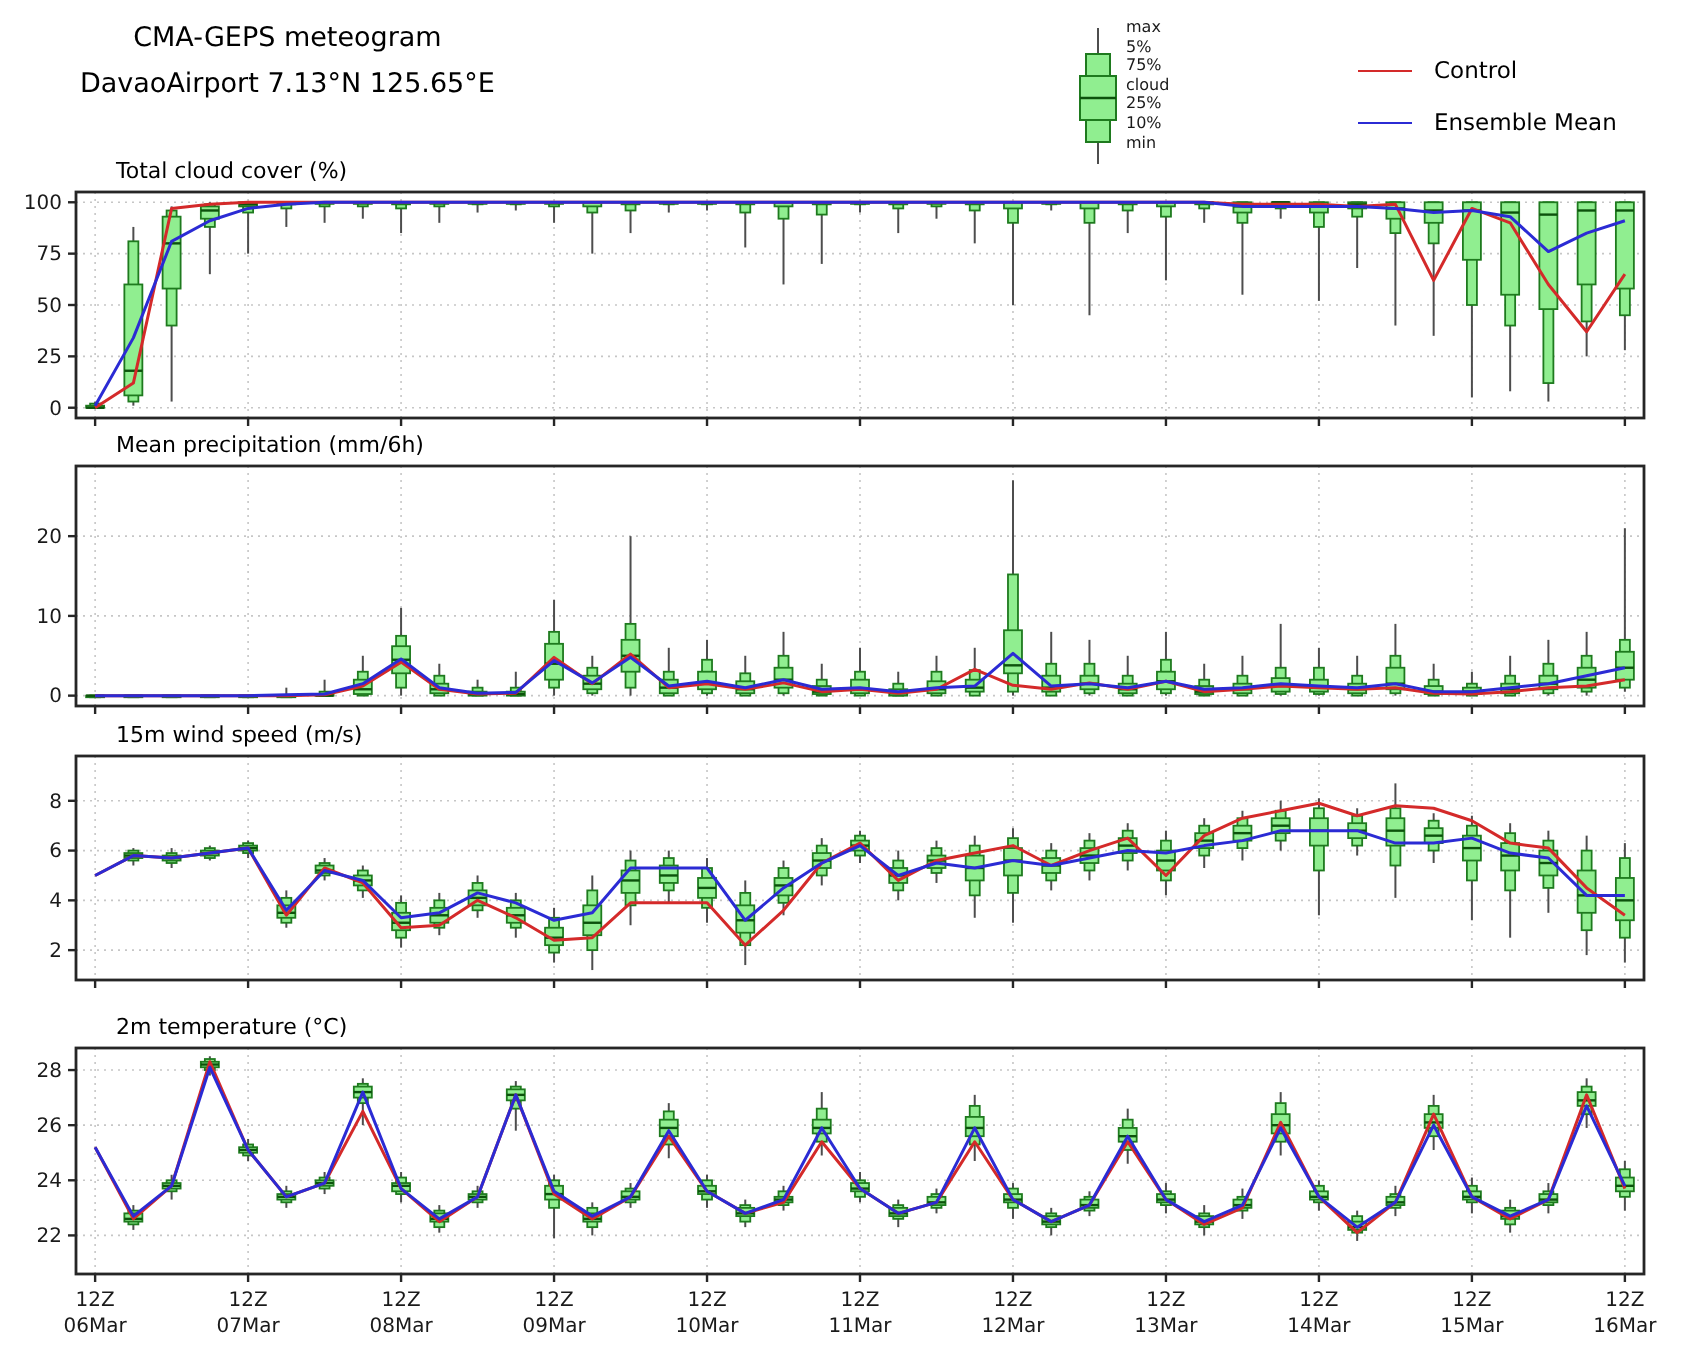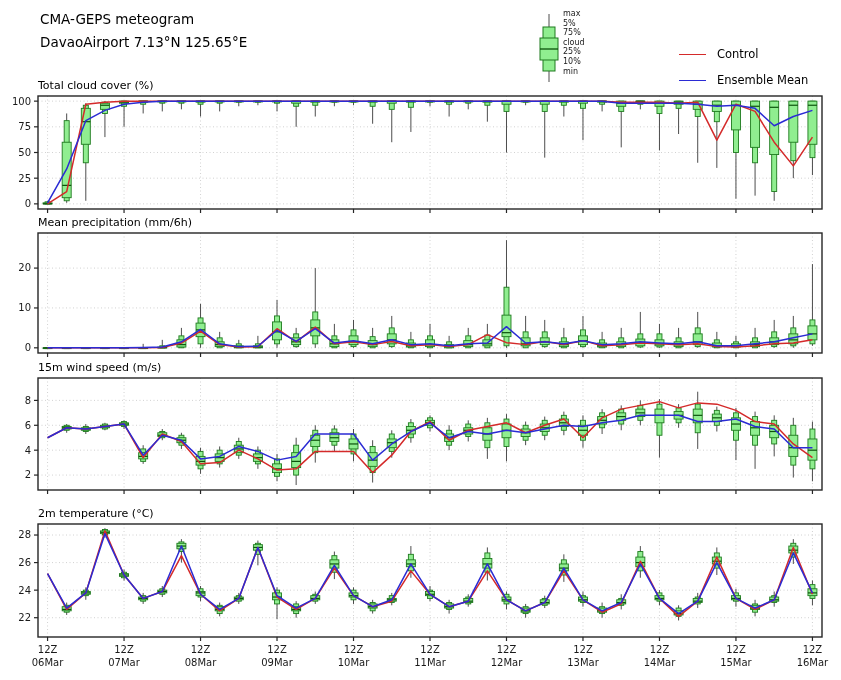--- a/index.html
+++ b/index.html
@@ -1,22 +1,22 @@
 <!DOCTYPE html>
 <html><head>
 <meta charset="utf-8">
 <style>
   html,body{margin:0;padding:0;background:#ffffff;}
   body{width:841px;height:680px;position:relative;font-family:"DejaVu Sans","Liberation Sans",sans-serif;color:#000;}
   #chart-svg{position:absolute;left:0;top:0;z-index:1;}
-  .hdr{position:absolute;left:40px;top:8px;z-index:2;font-size:13.5px;line-height:22.5px;}
-  .panel-title{position:absolute;z-index:2;font-size:11px;color:#000;}
+  .hdr{position:absolute;left:40px;top:8px;z-index:2;font-size:13.5px;line-height:22.5px;text-align:center;}
+  .panel-title{position:absolute;z-index:2;font-size:11px;color:#000;margin-left:20px;}
   .box-legend-labels{position:absolute;left:563px;top:9px;z-index:2;}
   .box-legend-labels div{font-size:8px;line-height:9.6px;color:#1a1a1a;}
-  .line-legend{position:absolute;left:679px;top:28px;z-index:2;margin-top:19px;}
+  .line-legend{position:absolute;left:679px;top:28px;z-index:2;}
   .legend-row{display:flex;align-items:center;margin-bottom:12px;}
   .legend-swatch{width:27px;height:0;border-top:1.7px solid #000;margin-right:11px;}
   .legend-label{font-size:11.5px;}
 </style>
 </head>
 <body>
 
 <div class="hdr">
   <div>CMA-GEPS meteogram</div>
   <div>DavaoAirport 7.13°N 125.65°E</div>

